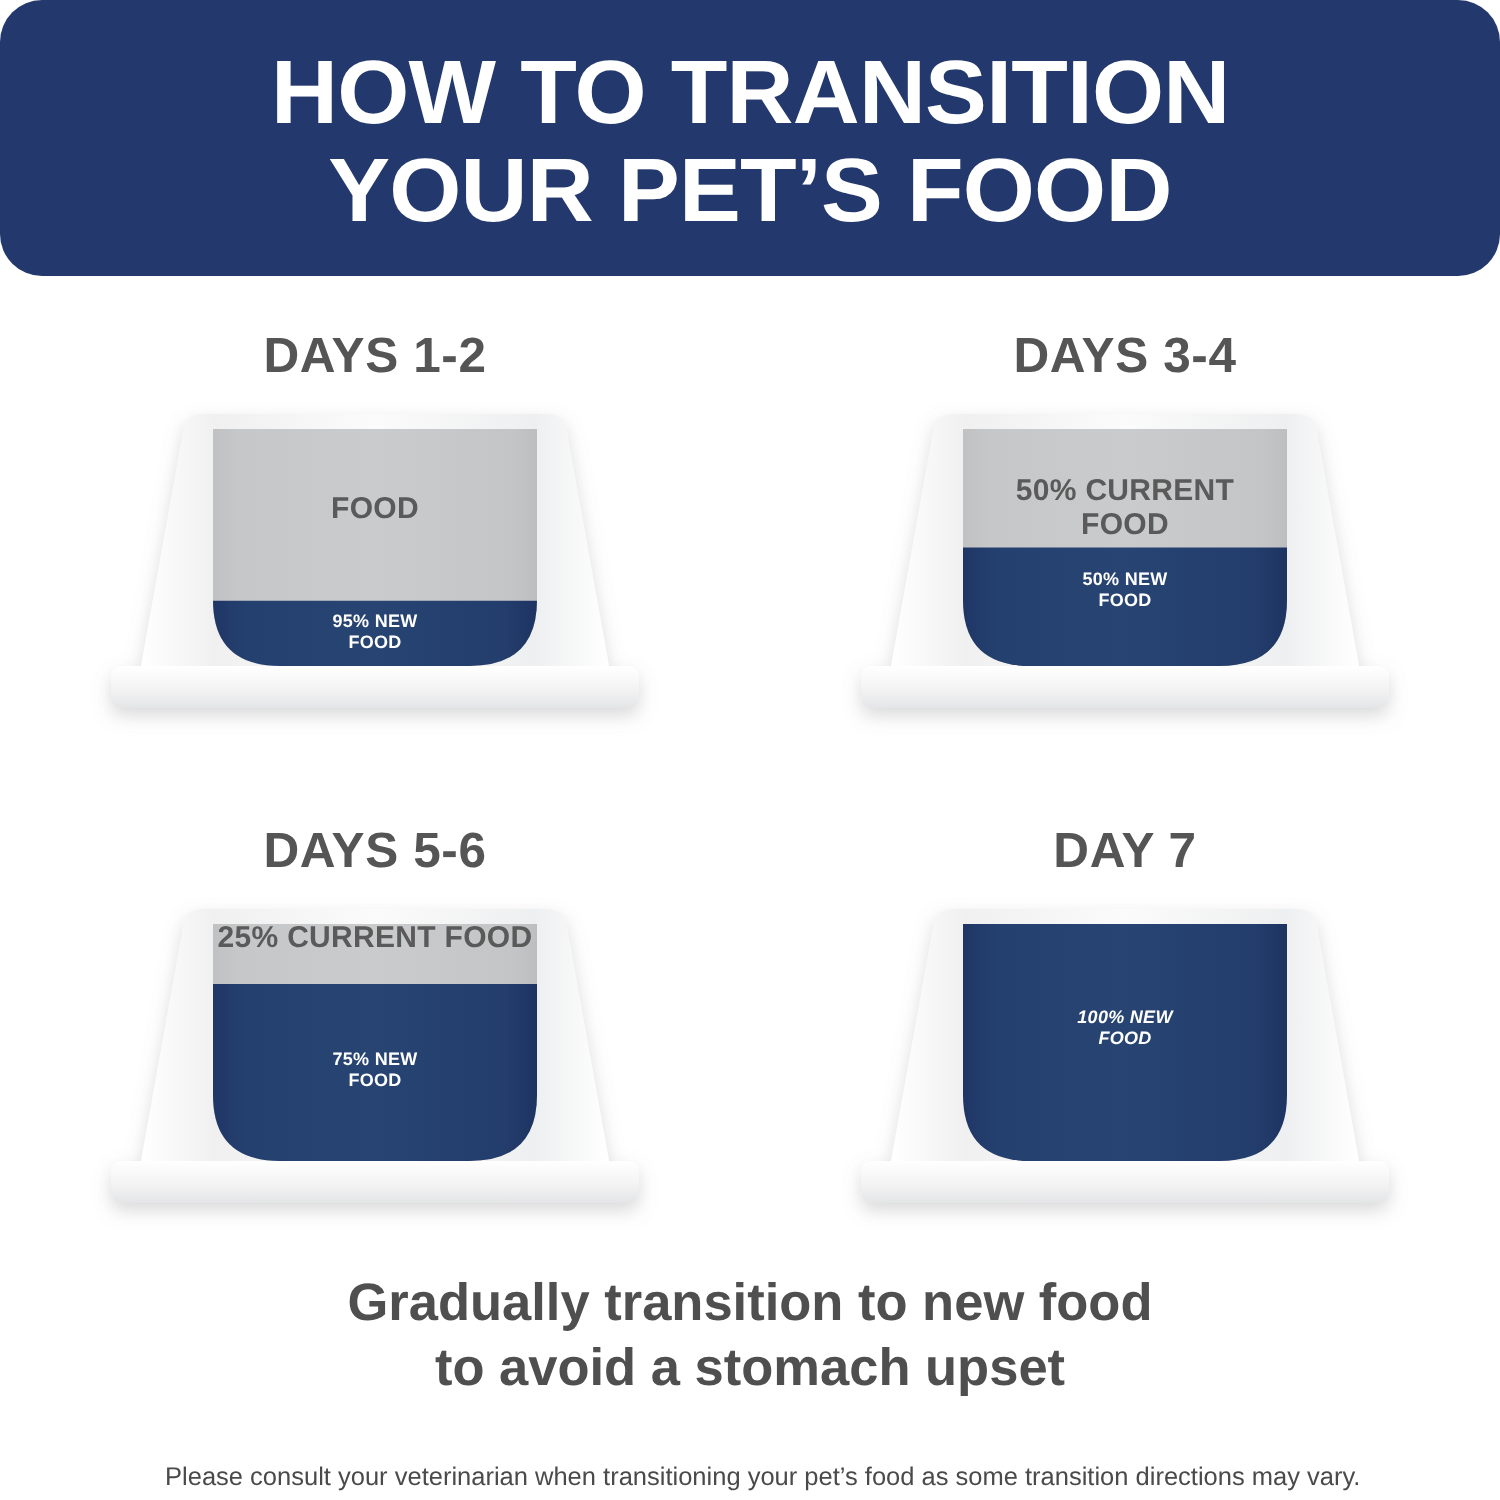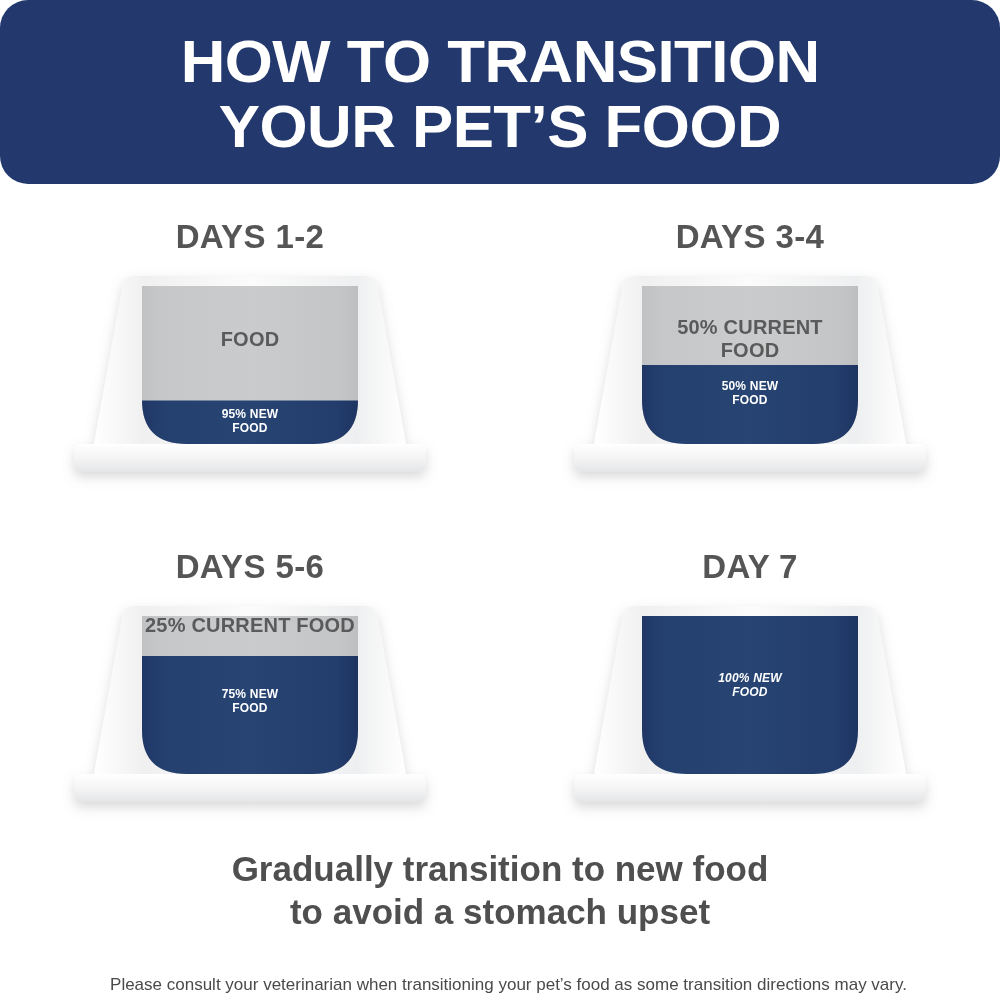--- a/index.html
+++ b/index.html
@@ -325,21 +325,21 @@
 
           <g clip-path="url(#cavity3)">
             <rect x="80" y="14" width="240" height="170" fill="url(#greyG3)"></rect>
             <rect x="80" y="58" width="240" height="126" fill="url(#blueG3)"></rect>
           </g>
         </svg>
 
         <div class="bowl-label label-current" style="top:16px;">
           <div>25% CURRENT FOOD</div>
         </div>
-        <div class="bowl-label label-new" style="top:90px;">
+        <div class="bowl-label label-new" style="top:102px;">
           <div>75% NEW</div>
           <div>FOOD</div>
         </div>
       </div>
     </div>
 
     <div class="bowl-cell">
       <div class="bowl-title">DAY 7</div>
       <div class="bowl-wrap">
         <svg viewBox="0 0 400 230" xmlns="http://www.w3.org/2000/svg">

